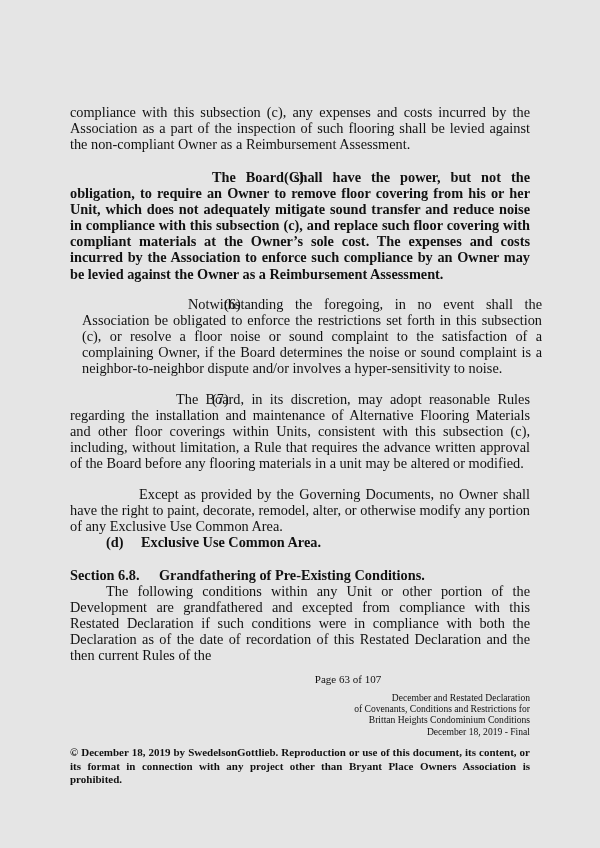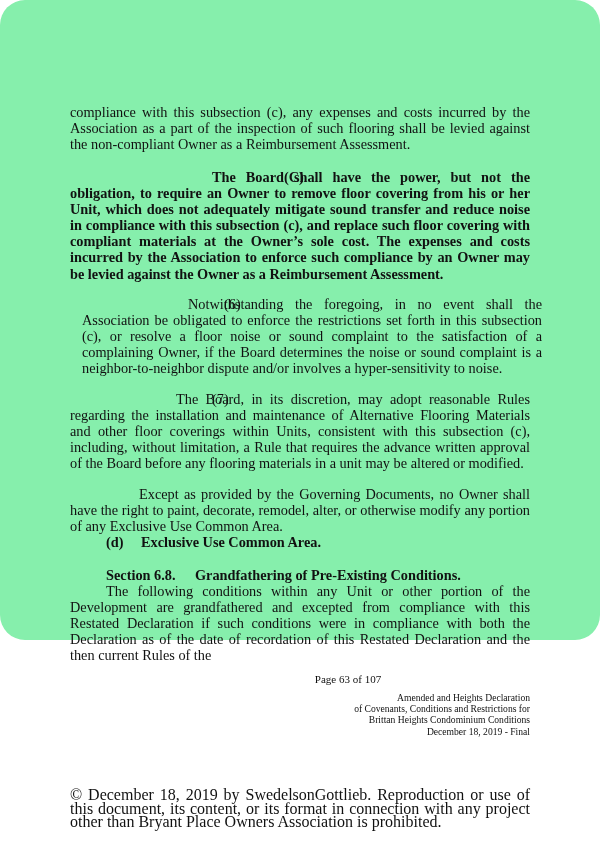--- a/index.html
+++ b/index.html
@@ -11,23 +11,22 @@
       width: 600px;
       height: 848px;
       position: relative;
       overflow: hidden;
       font-family: "Liberation Serif", "DejaVu Serif", serif;
       color: #111111;
     }
     .page {
       position: absolute;
       left: 0; top: 0;
-      width: 600px; height: 640px;
-      background: #86efac;
-      border-radius: 25px;
+      width: 600px; height: 848px;
+      background: #e5e5e5;
     }
     .body-text {
       position: absolute;
       left: 70px;
       width: 460px;
       font-size: 14.3px;
       line-height: 16.1px;
       text-align: justify;
       text-align-last: left;
     }
@@ -37,47 +36,47 @@
     .indent-1 { text-indent: 36px; }
     .indent-2 { text-indent: 69px; }
     .lbl { display: inline-block; }
     .lbl-C { width: 35px; }
     .lbl-6 { width: 35px; }
     .heading {
       font-weight: bold;
       text-align: left;
     }
     .heading .num-d { display: inline-block; width: 35px; margin-left: 36px; }
-    .heading .num-s { display: inline-block; width: 89px; margin-left: 36px; }
+    .heading .num-s { display: inline-block; width: 89px; }
     .page-number {
       position: absolute;
       top: 673px;
       left: 0;
       width: 600px;
       text-align: center;
       font-size: 11px;
       line-height: 13px;
       padding-left: 48px;
     }
     .doc-info {
       position: absolute;
       top: 692px;
       right: 70px;
       text-align: right;
       font-size: 9.6px;
       line-height: 11.2px;
     }
     .copyright {
       position: absolute;
-      top: 788px;
+      top: 746px;
       left: 70px;
       width: 460px;
-      font-size: 16px;
+      font-size: 11px;
       line-height: 13.5px;
-      font-weight: normal;
+      font-weight: bold;
       text-align: justify;
       text-align-last: left;
     }
   </style>
 </head>
 <body>
 
 <div class="page">
 
   <div class="body-text" style="top:104px;">
@@ -102,21 +101,21 @@
   </div>
 
   <div class="body-text" style="top:567px;">
     <p class="p heading"><span class="num-s">Section 6.8.</span><span>Grandfathering of Pre-Existing Conditions.</span></p>
     <p class="p indent-1">The following conditions within any Unit or other portion of the Development are grandfathered and excepted from compliance with this Restated Declaration if such conditions were in compliance with both the Declaration as of the date of recordation of this Restated Declaration and the then current Rules of the</p>
   </div>
 
   <div class="page-number">Page 63 of 107</div>
 
   <div class="doc-info">
-    <div>Amended and Heights Declaration</div>
+    <div>December and Restated Declaration</div>
     <div>of Covenants, Conditions and Restrictions for</div>
     <div>Brittan Heights Condominium Conditions</div>
     <div>December 18, 2019 - Final</div>
   </div>
 
   <div class="copyright">© December 18, 2019 by SwedelsonGottlieb. Reproduction or use of this document, its content, or its format in connection with any project other than Bryant Place Owners Association is prohibited.</div>
 
 </div>
 
 </body></html>

